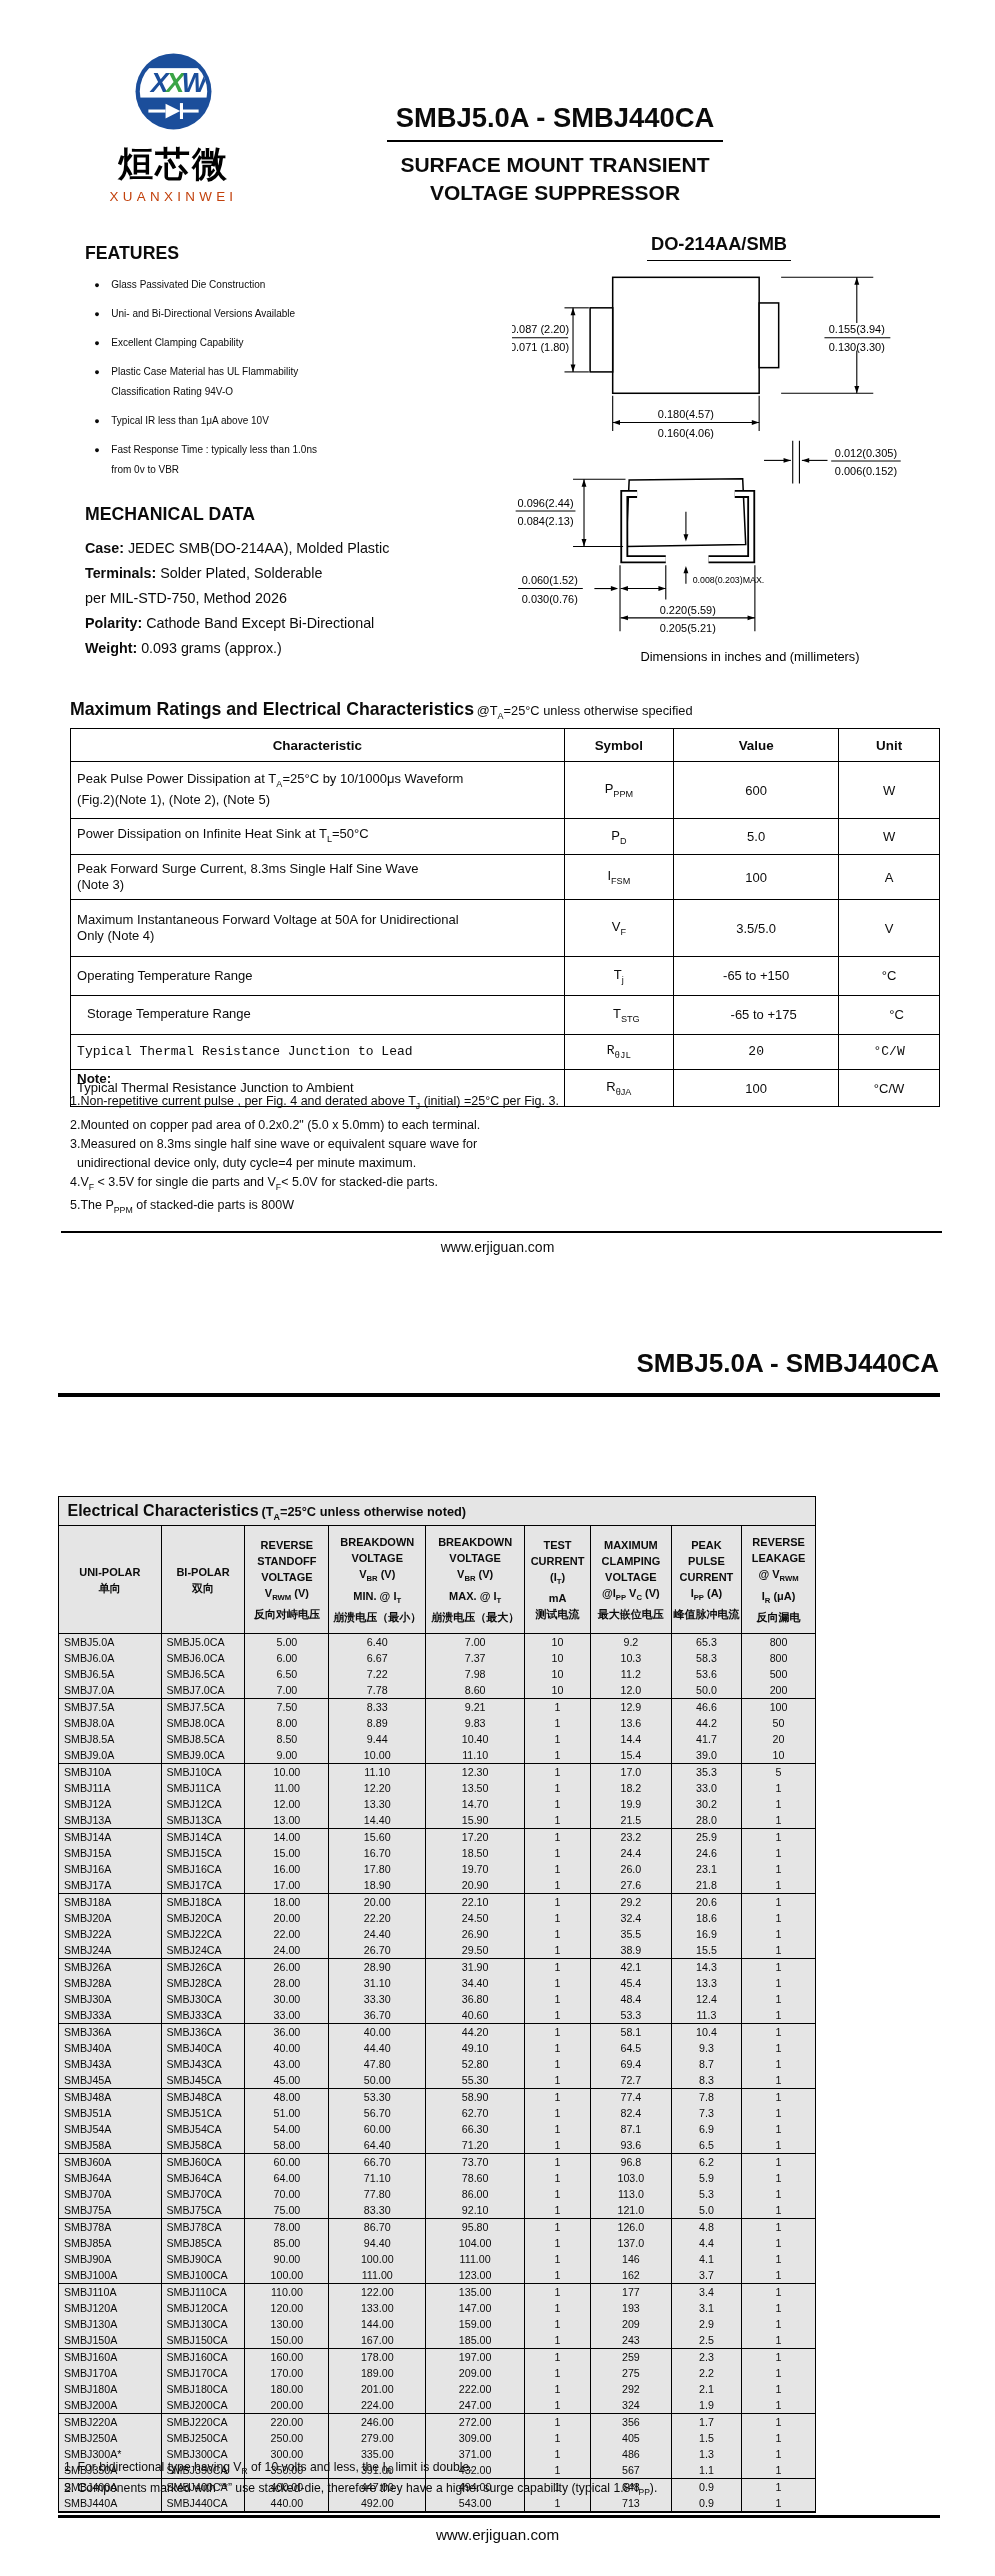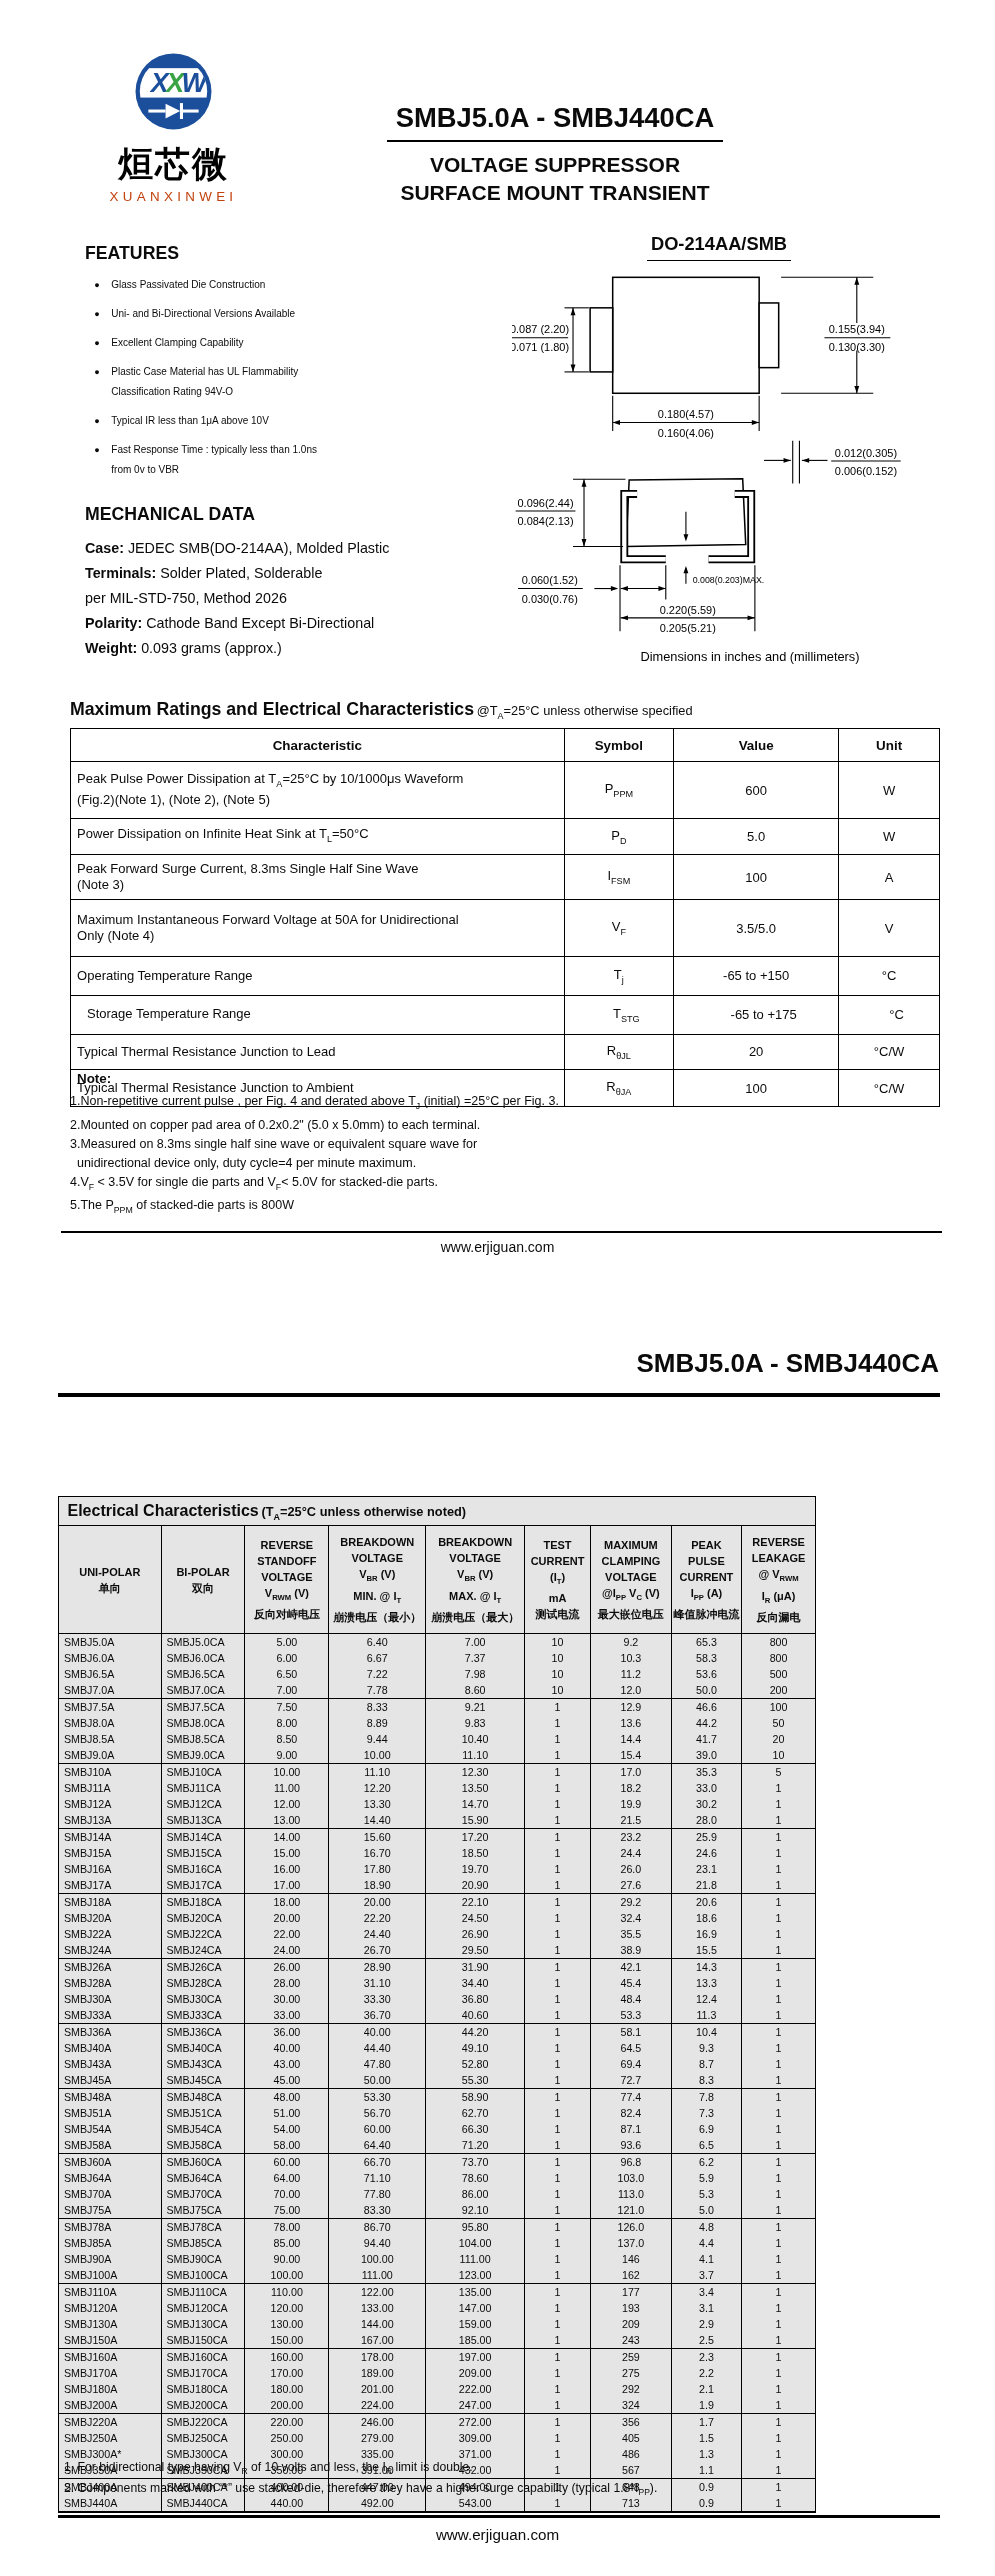--- a/index.html
+++ b/index.html
@@ -38,21 +38,21 @@
   .rtable th{font-size:13.4px;font-weight:bold;height:30.5px;text-align:center;}
   .rtable td{font-size:13px;}
   .rtable td.rc{text-align:left;padding:3.7px 6.1px;line-height:16.5px;}
   .rtable td.rs,.rtable td.rv,.rtable td.ru{text-align:center;}
   .rtable tbody tr:nth-child(1) td{height:48px;}
   .rtable tbody tr:nth-child(2) td{height:28px;}
   .rtable tbody tr:nth-child(3) td{height:37px;}
   .rtable tbody tr:nth-child(4) td{height:48px;}
   .rtable tbody tr:nth-child(5) td{height:30.5px;}
   .rtable tbody tr:nth-child(6) td{height:30.5px;padding-left:16px;}
-  .rtable tbody tr:nth-child(7) td{height:27px;}
+  .rtable tbody tr:nth-child(7) td{height:27px;font-family:Liberation Mono, monospace;}
   .rtable tbody tr:nth-child(8) td{height:29px;}
   
   .notes{left:70px;top:1071px;width:701px;}
   .notes-h{font-size:13.4px;font-weight:bold;margin-bottom:6.1px;padding-left:7px;}
   .note-item{font-size:12.5px;line-height:19px;}
   
   .rule{background:#000;}
   .site{width:995px;text-align:center;font-size:14px;}
   
   .p2title{left:463px;top:1348px;width:476px;text-align:right;font-size:26px;font-weight:bold;}
@@ -95,22 +95,22 @@
         <line x1="84" y1="98" x2="112" y2="98" stroke="#fff" stroke-width="5"></line>
       </g>
     </svg>
     <div class="logo-cn">烜芯微</div>
     <div class="logo-en">XUANXINWEI</div>
   </div>
 
   <div class="abs title-block">
     <h1 class="main-title">SMBJ5.0A - SMBJ440CA</h1>
     <div class="subtitle">
+      <div>SURFACE MOUNT TRANSIENT</div>
       <div>VOLTAGE SUPPRESSOR</div>
-      <div>SURFACE MOUNT TRANSIENT</div>
     </div>
   </div>
 
   <div class="abs features">
     <h2 class="sec-h">FEATURES</h2>
     <ul class="feat-list" id="feat-list">
         <li>Glass Passivated Die Construction</li>
         <li>Uni- and Bi-Directional Versions Available</li>
         <li>Excellent Clamping Capability</li>
         <li>Plastic Case Material has UL Flammability<br>Classification Rating 94V-O</li>

